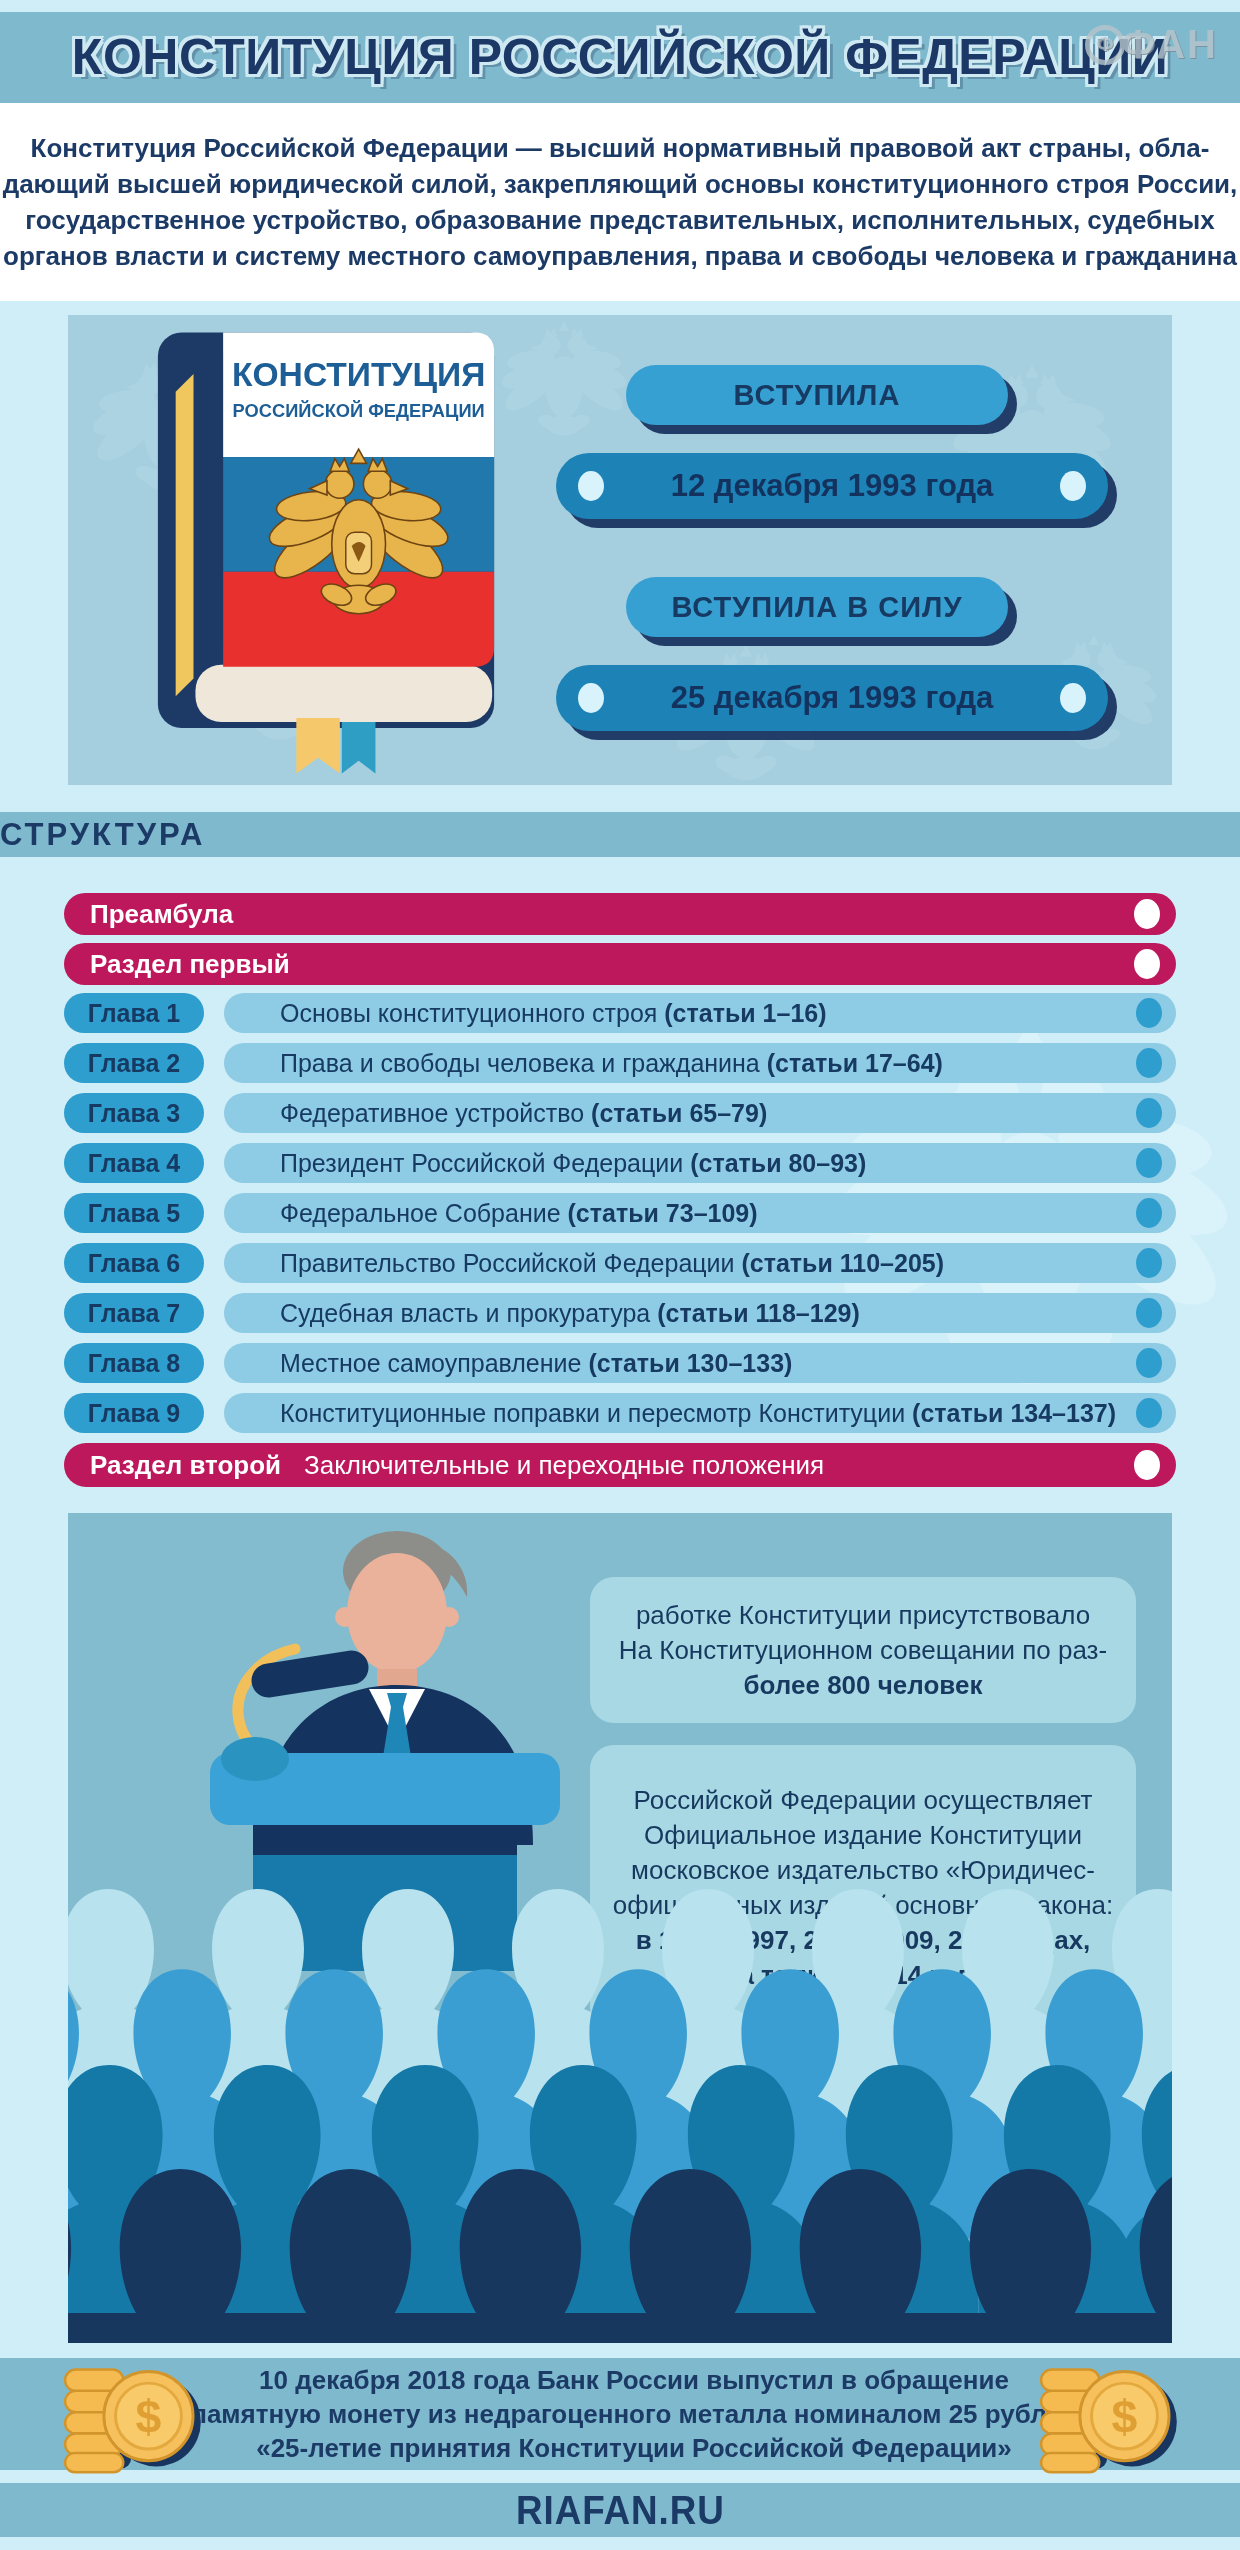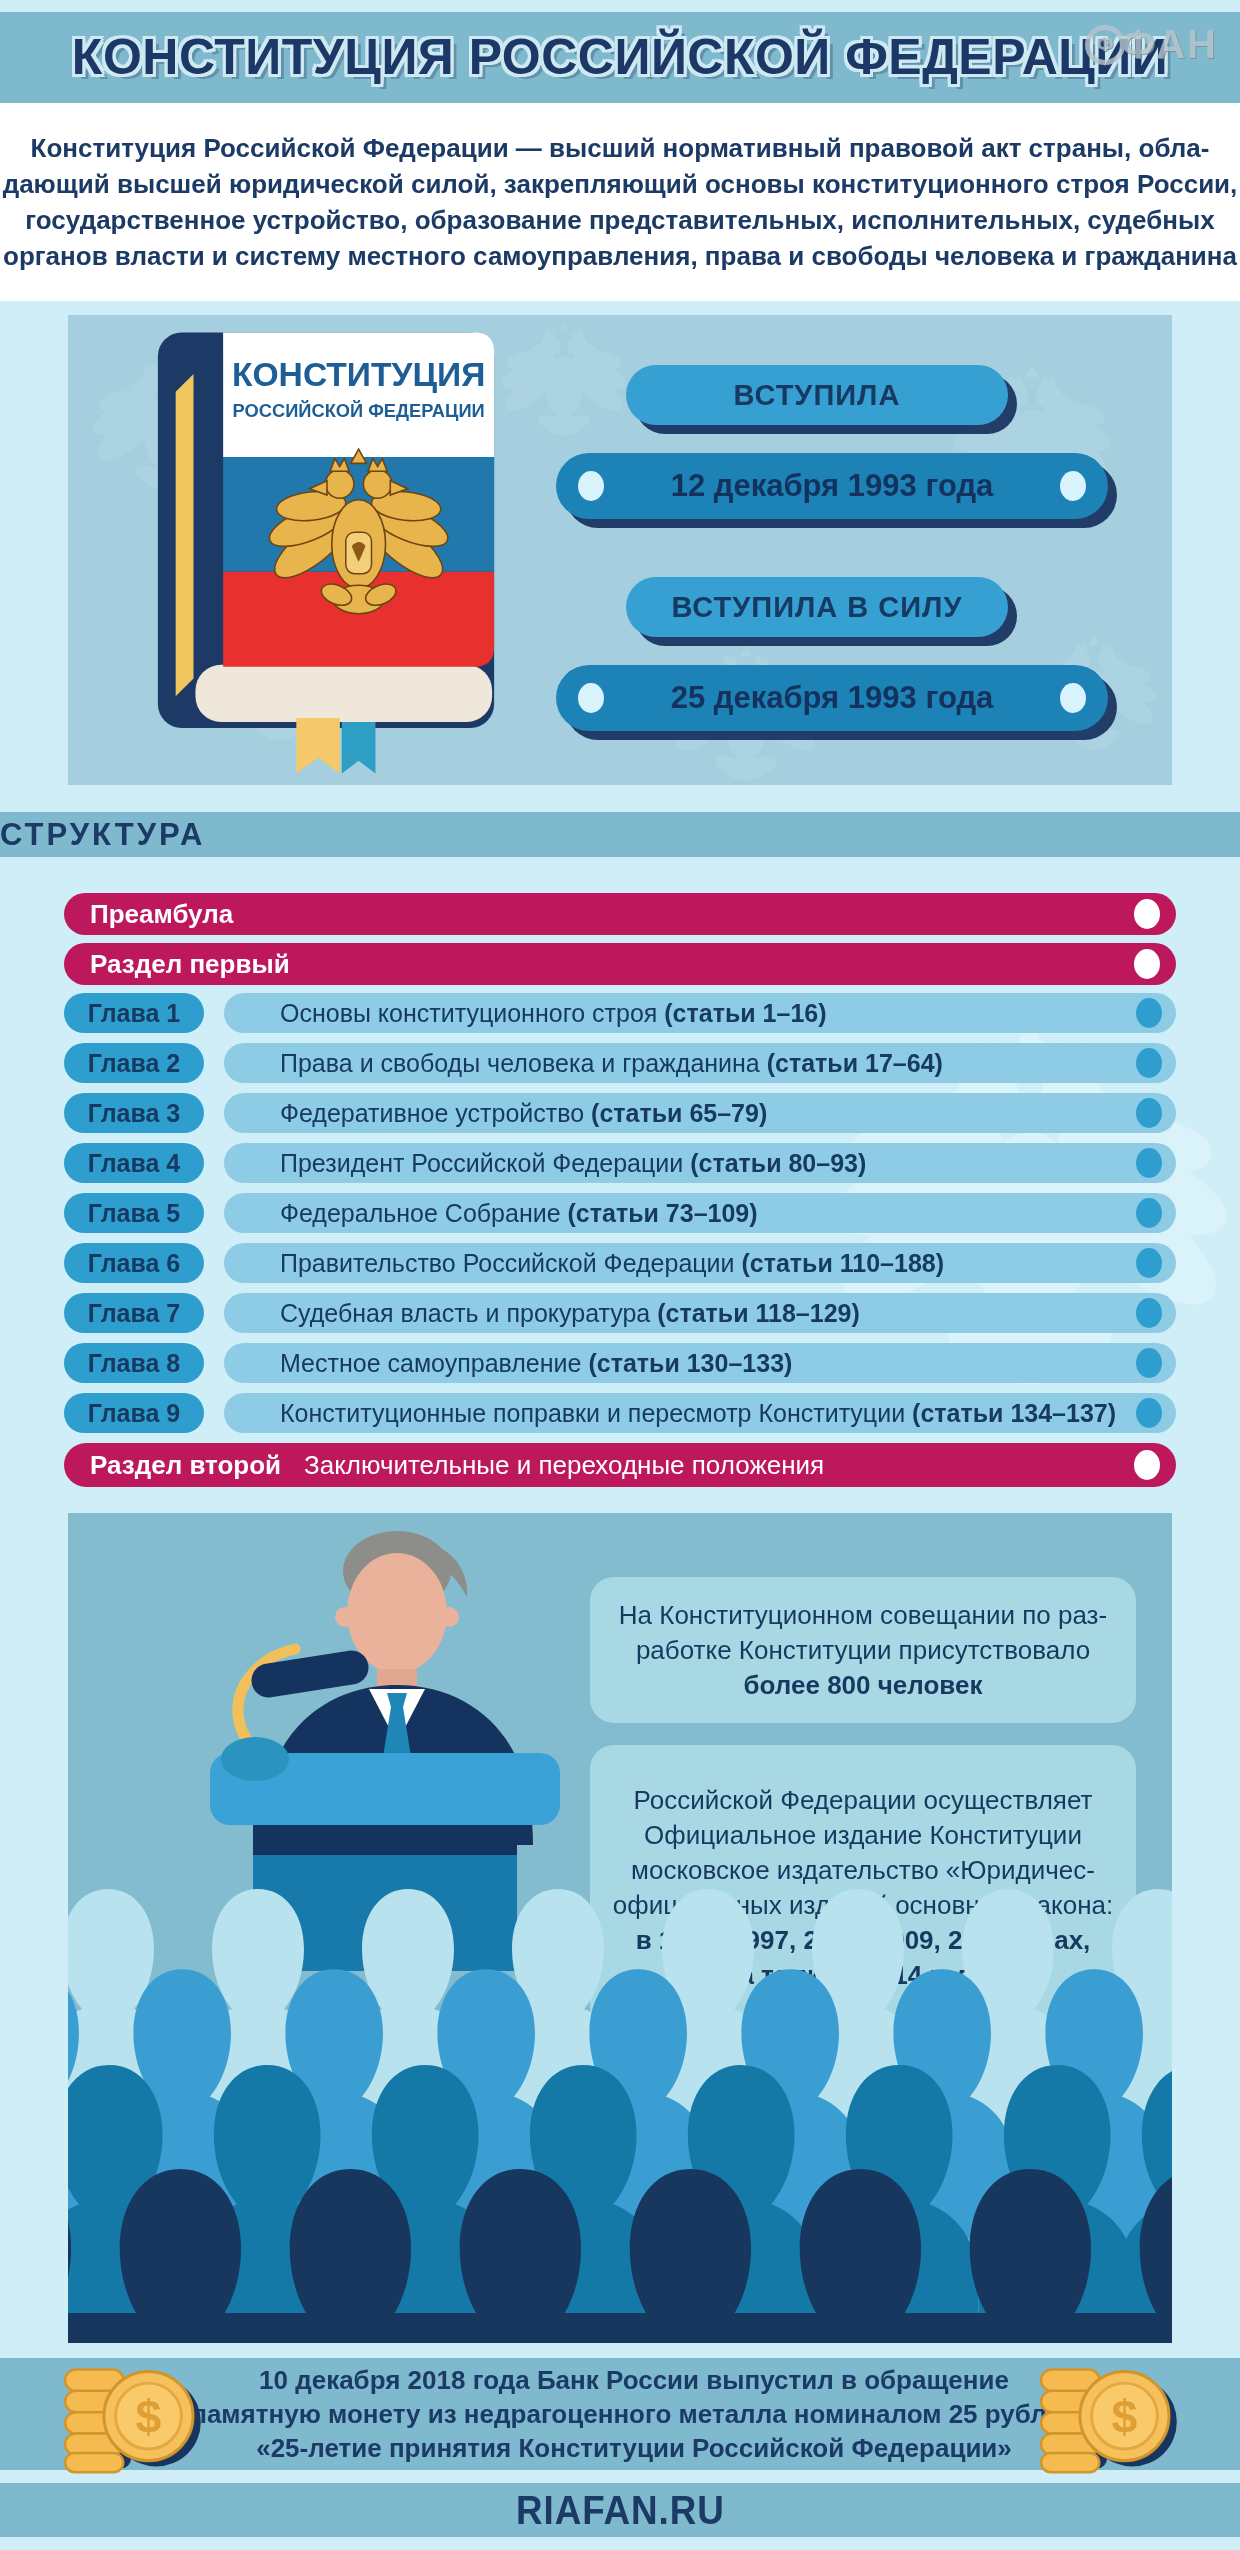--- a/index.html
+++ b/index.html
@@ -239,21 +239,21 @@
       <div class="ch-bar">
         <span class="ch-title">Федеральное Собрание </span>
           <span class="ch-articles">(статьи 73–109)</span>
         <span class="bar-dot-blue"></span>
       </div>
     </div>
     <div class="chapter-row" style="top:350px">
       <div class="ch-pill">Глава 6</div>
       <div class="ch-bar">
         <span class="ch-title">Правительство Российской Федерации </span>
-          <span class="ch-articles">(статьи 110–188)</span>
+          <span class="ch-articles">(статьи 110–205)</span>
         <span class="bar-dot-blue"></span>
       </div>
     </div>
     <div class="chapter-row" style="top:400px">
       <div class="ch-pill">Глава 7</div>
       <div class="ch-bar">
         <span class="ch-title">Судебная власть и прокуратура </span>
           <span class="ch-articles">(статьи 118–129)</span>
         <span class="bar-dot-blue"></span>
       </div>
@@ -298,22 +298,22 @@
         <path d="M176,252 C150,230 148,196 170,172 C180,160 194,152 212,148" stroke="#f2c05a" stroke-width="11" fill="none" stroke-linecap="round"></path>
         <rect x="168" y="156" width="118" height="34" rx="17" fill="#15335f" transform="rotate(-9 227 173)"></rect>
       </g>
       <rect x="127" y="252" width="350" height="72" rx="20" fill="#3aa2d6"></rect>
       <ellipse cx="172" cy="258" rx="34" ry="22" fill="#2a93c0"></ellipse>
       <rect x="170" y="324" width="264" height="30" fill="#15335f"></rect>
       <rect x="170" y="354" width="264" height="116" fill="#177aab"></rect>
     </svg>
 
     <div class="callout" id="fact1">
+      <div class="callout-line">работке Конституции присутствовало</div>
       <div class="callout-line">На Конституционном совещании по раз-</div>
-      <div class="callout-line">работке Конституции присутствовало</div>
       <div class="callout-line bold">более 800 человек</div>
     </div>
     <div class="callout" id="fact2">
       <div class="callout-line">Российской Федерации осуществляет</div>
       <div class="callout-line">Официальное издание Конституции</div>
       <div class="callout-line">московское издательство «Юридичес-</div>
       <div class="callout-line">официальных изданий основного закона:</div>
       <div class="callout-line bold">в 1993, 1997, 2005, 2009, 2011 годах,</div>
       <div class="callout-line bold">а также в 2014 году</div>
     </div>

